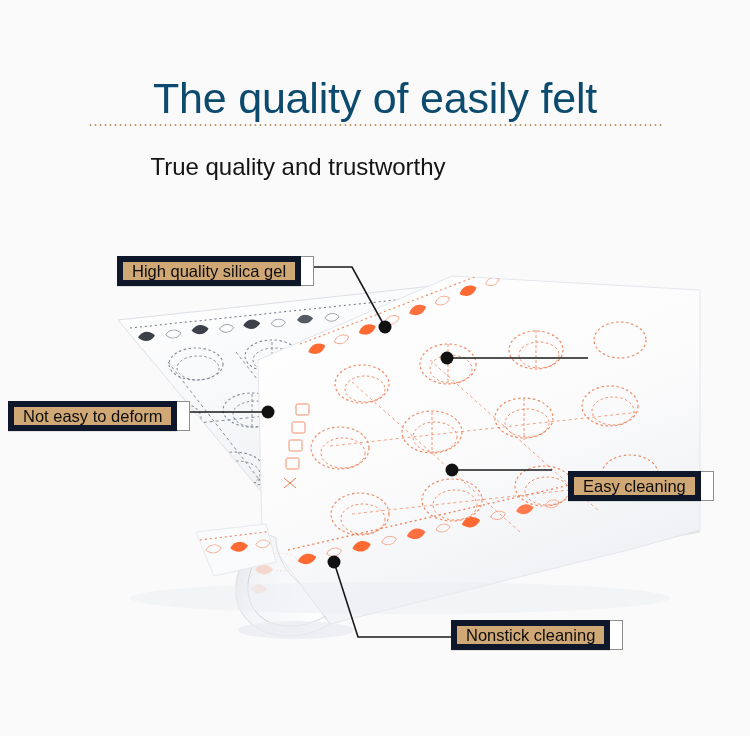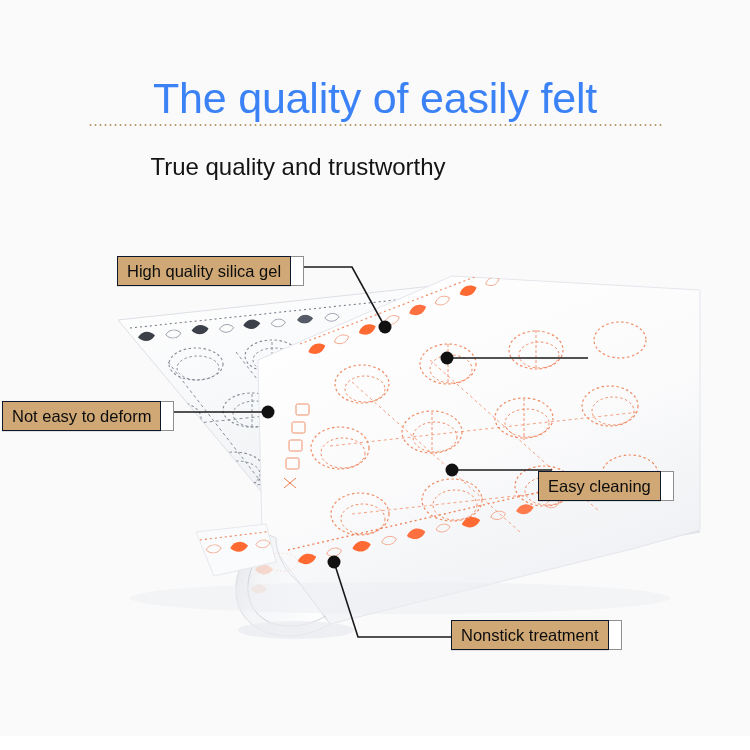--- a/index.html
+++ b/index.html
@@ -22,21 +22,21 @@
   }
   
   #headline {
     position: absolute;
     left: 0;
     top: 46px;
     width: 750px;
     text-align: center;
     font-size: 43px;
     font-weight: 400;
-    color: #3b82f6;
+    color: #0c4a6e;
     letter-spacing: -0.2px;
     line-height: 1.1;
   }
   #divider {
     position: absolute;
     left: 88px;
     top: 124px;
     width: 575px;
     height: 2px;
     background-image: radial-gradient(circle, #b79a63 0.9px, rgba(255,255,255,0) 1.2px);
@@ -67,21 +67,21 @@
     position: absolute;
     height: 30px;
     display: flex;
     align-items: center;
     box-sizing: border-box;
   }
   .callout .plate {
     position: relative;
     height: 30px;
     background: #cfa876;
-    border: 1px solid #0f172a;
+    border: 6px solid #0f172a;
     display: flex;
     align-items: center;
     padding: 0 9px;
     box-sizing: border-box;
     font-size: 16.5px;
     color: #0d0d0d;
     white-space: nowrap;
     box-shadow: 0 1px 0 rgba(0,0,0,0.10);
   }
   .callout .tab {
@@ -427,39 +427,39 @@
 
   <div class="callout" style="left:117px; top:256px;">
     <div class="plate">
       <div class="plinth"></div>
       <span>High quality silica gel</span>
     </div>
     <div class="tab"></div>
   </div>
 
 
-  <div class="callout" style="left:2px; top:401px;">
+  <div class="callout" style="left:8px; top:401px;">
     <div class="plate">
       <div class="plinth"></div>
       <span>Not easy to deform</span>
     </div>
     <div class="tab"></div>
   </div>
 
-  <div class="callout" style="left:538px; top:471px;">
+  <div class="callout" style="left:568px; top:471px;">
     <div class="plate">
       <div class="plinth"></div>
       <span>Easy cleaning</span>
     </div>
     <div class="tab"></div>
   </div>
 
   <div class="callout" style="left:451px; top:620px;">
     <div class="plate">
       <div class="plinth"></div>
-      <span>Nonstick treatment</span>
+      <span>Nonstick cleaning</span>
     </div>
     <div class="tab"></div>
   </div>
 
   <div id="bottomstrip"></div>
 
 </div>
 
 </body></html>

